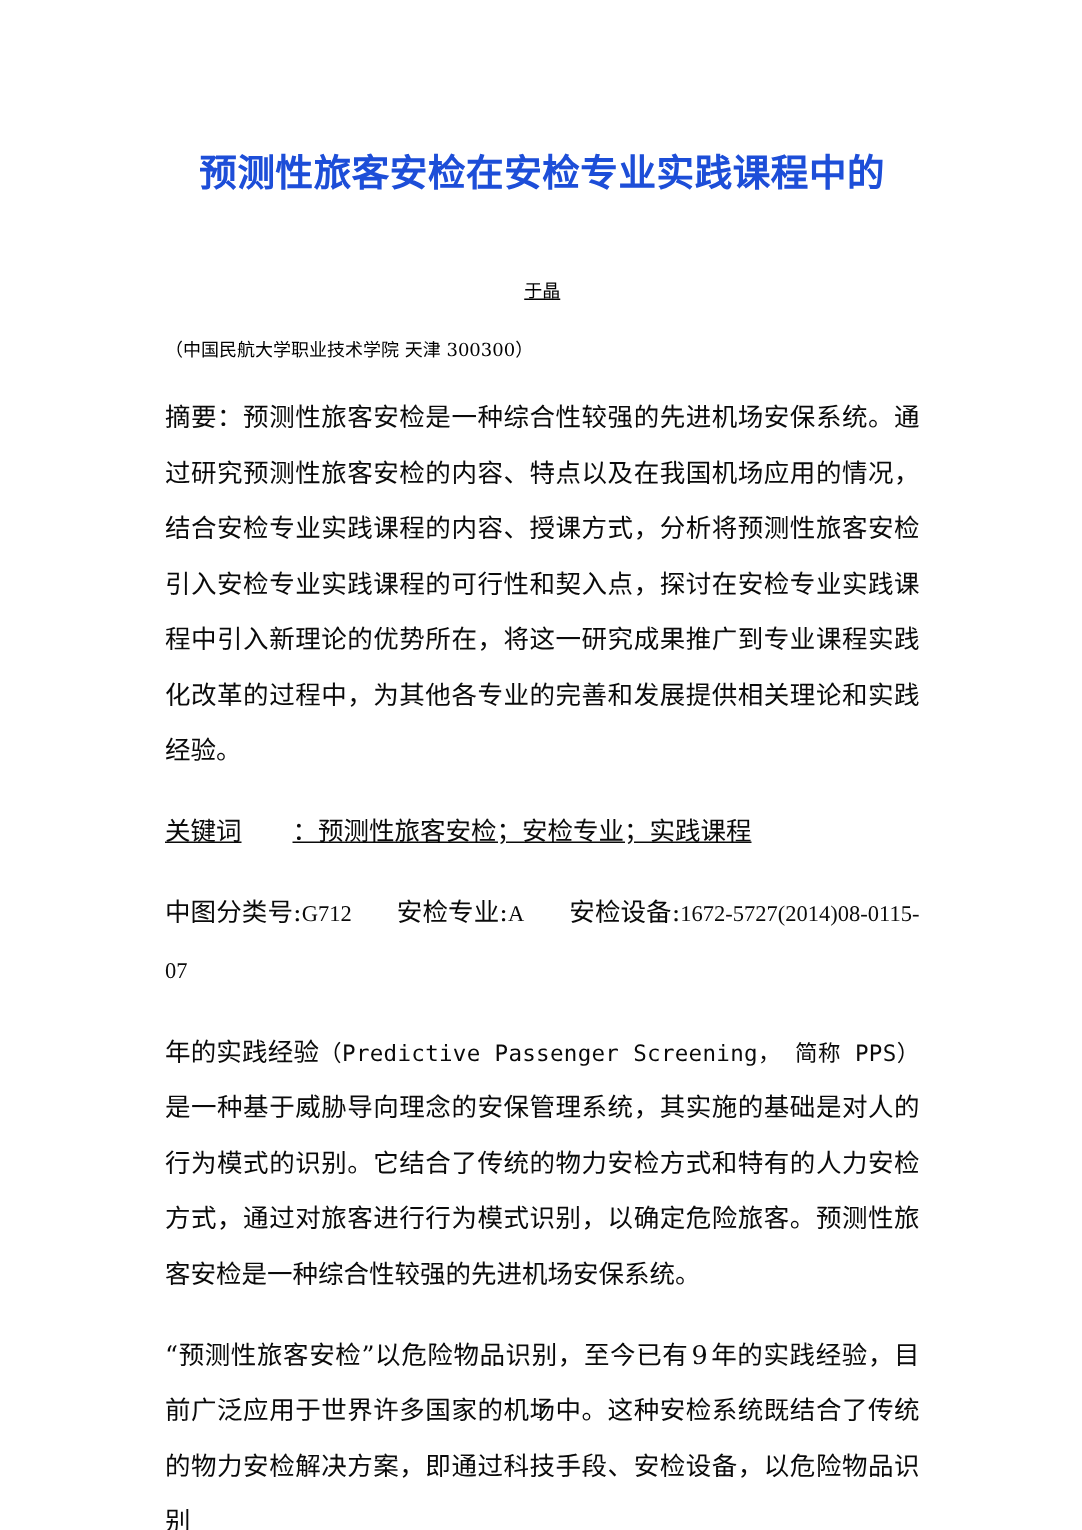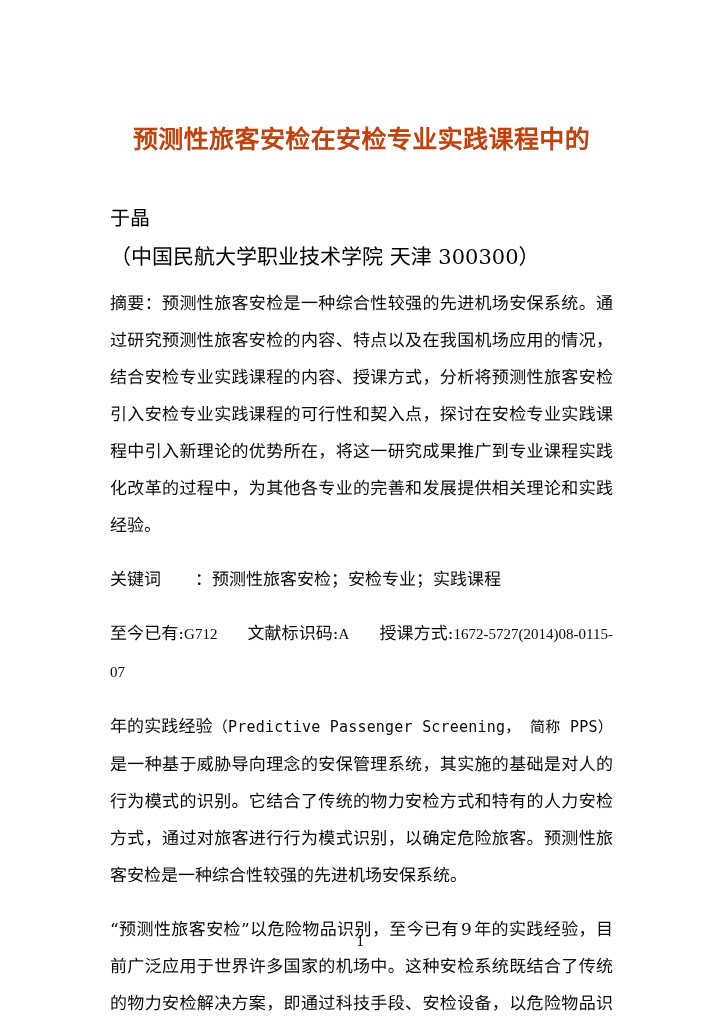--- a/index.html
+++ b/index.html
@@ -25,45 +25,46 @@
   .content {
     position: absolute;
     left: 110px;
     top: 0;
     width: 503px;
   }
 
   
   .doc-title {
     margin: 0;
-    padding-top: 120px;
+    padding-top: 96px;
     font-family: "DejaVu Serif", "Liberation Serif", serif;
     font-size: 25px;
     font-weight: 700;
     line-height: 39px;
     text-align: center;
     letter-spacing: 0.4px;
-    color: #c2410c;
+    color: #1d4ed8;
   }
   .title-line {
     display: block;
     white-space: nowrap;
   }
 
   
   .author-block {
     margin-top: 40px;
   }
   .author-name {
-    font-size: 20px;
+    font-size: 12px;
     line-height: 38px;
-    text-align: left;
+    text-align: center;
+    text-decoration: underline;
   }
   .affiliation {
-    font-size: 21px;
+    font-size: 12px;
     line-height: 40px;
     text-align: left;
   }
 
   
   .abstract,
   .keywords,
   .clsline,
   .body-para {
     font-size: 17px;
@@ -71,20 +72,21 @@
     text-align: justify;
     text-justify: inter-ideograph;
     color: #0a0a0a;
   }
   .abstract {
     margin-top: 8px;
   }
   .keywords {
     margin-top: 0;
     white-space: nowrap;
+    text-decoration: underline;
   }
   .kw-label {
     letter-spacing: 0;
   }
   .kw-gap {
     display: inline-block;
     width: 34px;
   }
   .clsline {
     margin-top: 0;
@@ -144,21 +146,21 @@
       <div class="affiliation">（中国民航大学职业技术学院 天津 300300）</div>
     </div>
 
     <p class="abstract">摘要：预测性旅客安检是一种综合性较强的先进机场安保系统。通过研究预测性旅客安检的内容、特点以及在我国机场应用的情况，结合安检专业实践课程的内容、授课方式，分析将预测性旅客安检引入安检专业实践课程的可行性和契入点，探讨在安检专业实践课程中引入新理论的优势所在，将这一研究成果推广到专业课程实践化改革的过程中，为其他各专业的完善和发展提供相关理论和实践经验。</p>
 
     <p class="keywords">
       <span class="kw-label">关键词</span><span class="kw-gap"></span><span>：</span><span>预测性旅客安检；安检专业；实践课程</span>
     </p>
 
     <p class="clsline">
-      <span>至今已有:</span><span class="mono">G712</span><span class="cls-gap"></span><span>文献标识码:</span><span class="mono">A</span><span class="cls-gap"></span><span>授课方式:</span><span class="mono">1672-5727(2014)</span><span class="mono">08-0115-07</span>
+      <span>中图分类号:</span><span class="mono">G712</span><span class="cls-gap"></span><span>安检专业:</span><span class="mono">A</span><span class="cls-gap"></span><span>安检设备:</span><span class="mono">1672-5727(2014)</span><span class="mono">08-0115-07</span>
     </p>
 
     <p class="body-para first">
       <span>年的实践经验</span><span class="eng-term">（Predictive Passenger Screening， 简称 PPS）</span><span>是一种基于威胁导向理念的安保管理系统，其实施的基础是对人的行为模式的识别。它结合了传统的物力安检方式和特有的人力安检方式，通过对旅客进行行为模式识别，以确定危险旅客。预测性旅客安检是一种综合性较强的先进机场安保系统。</span>
     </p>
 
     <p class="body-para">
       <span>“预测性旅客安检”以危险物品识别，至今已有</span><span class="num-inline">9</span><span>年的实践经验，目前广泛应用于世界许多国家的机场中。这种安检系统既结合了传统的物力安检解决方案，即通过科技手段、安检设备，以危险物品识别</span>
     </p>
 

